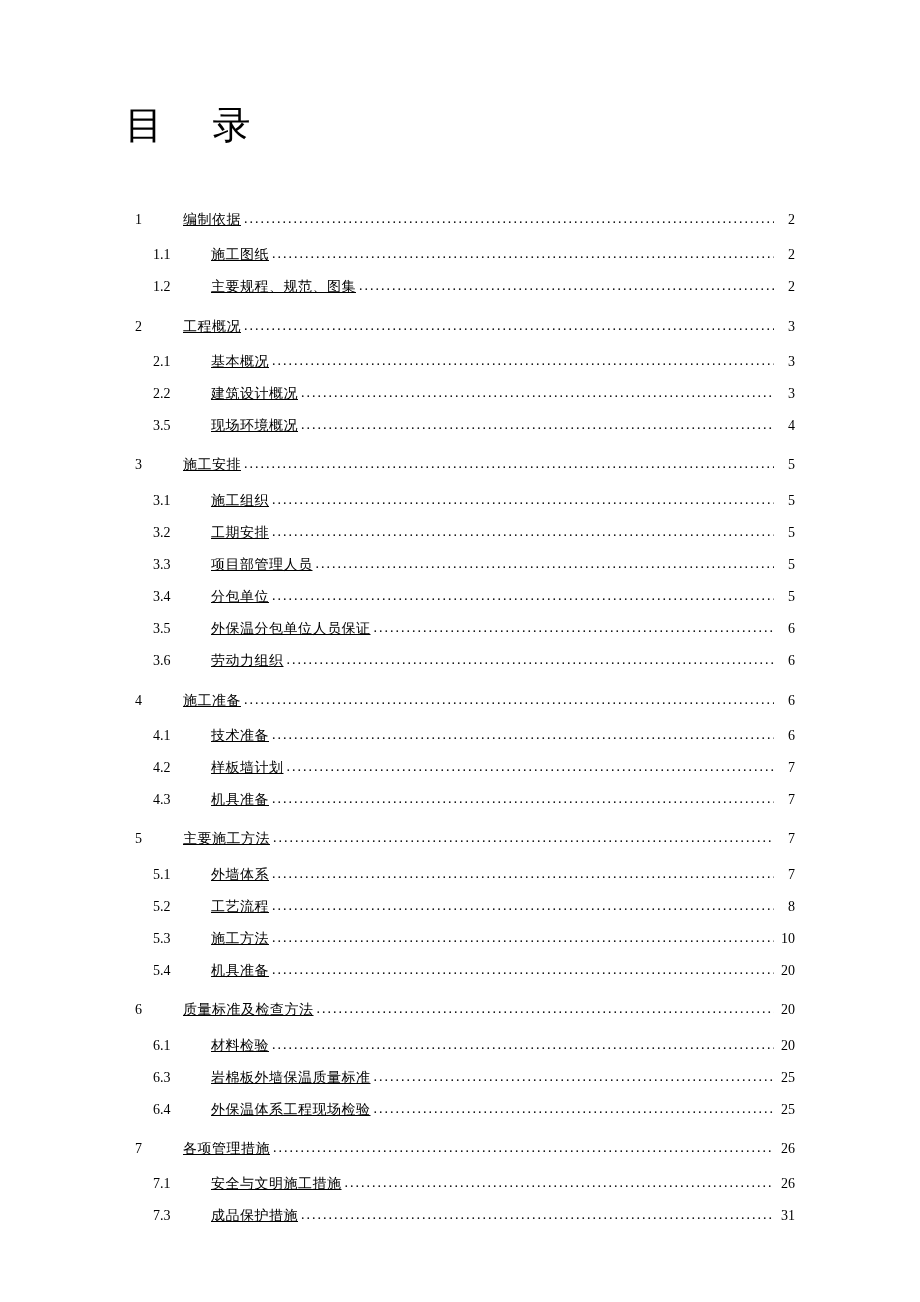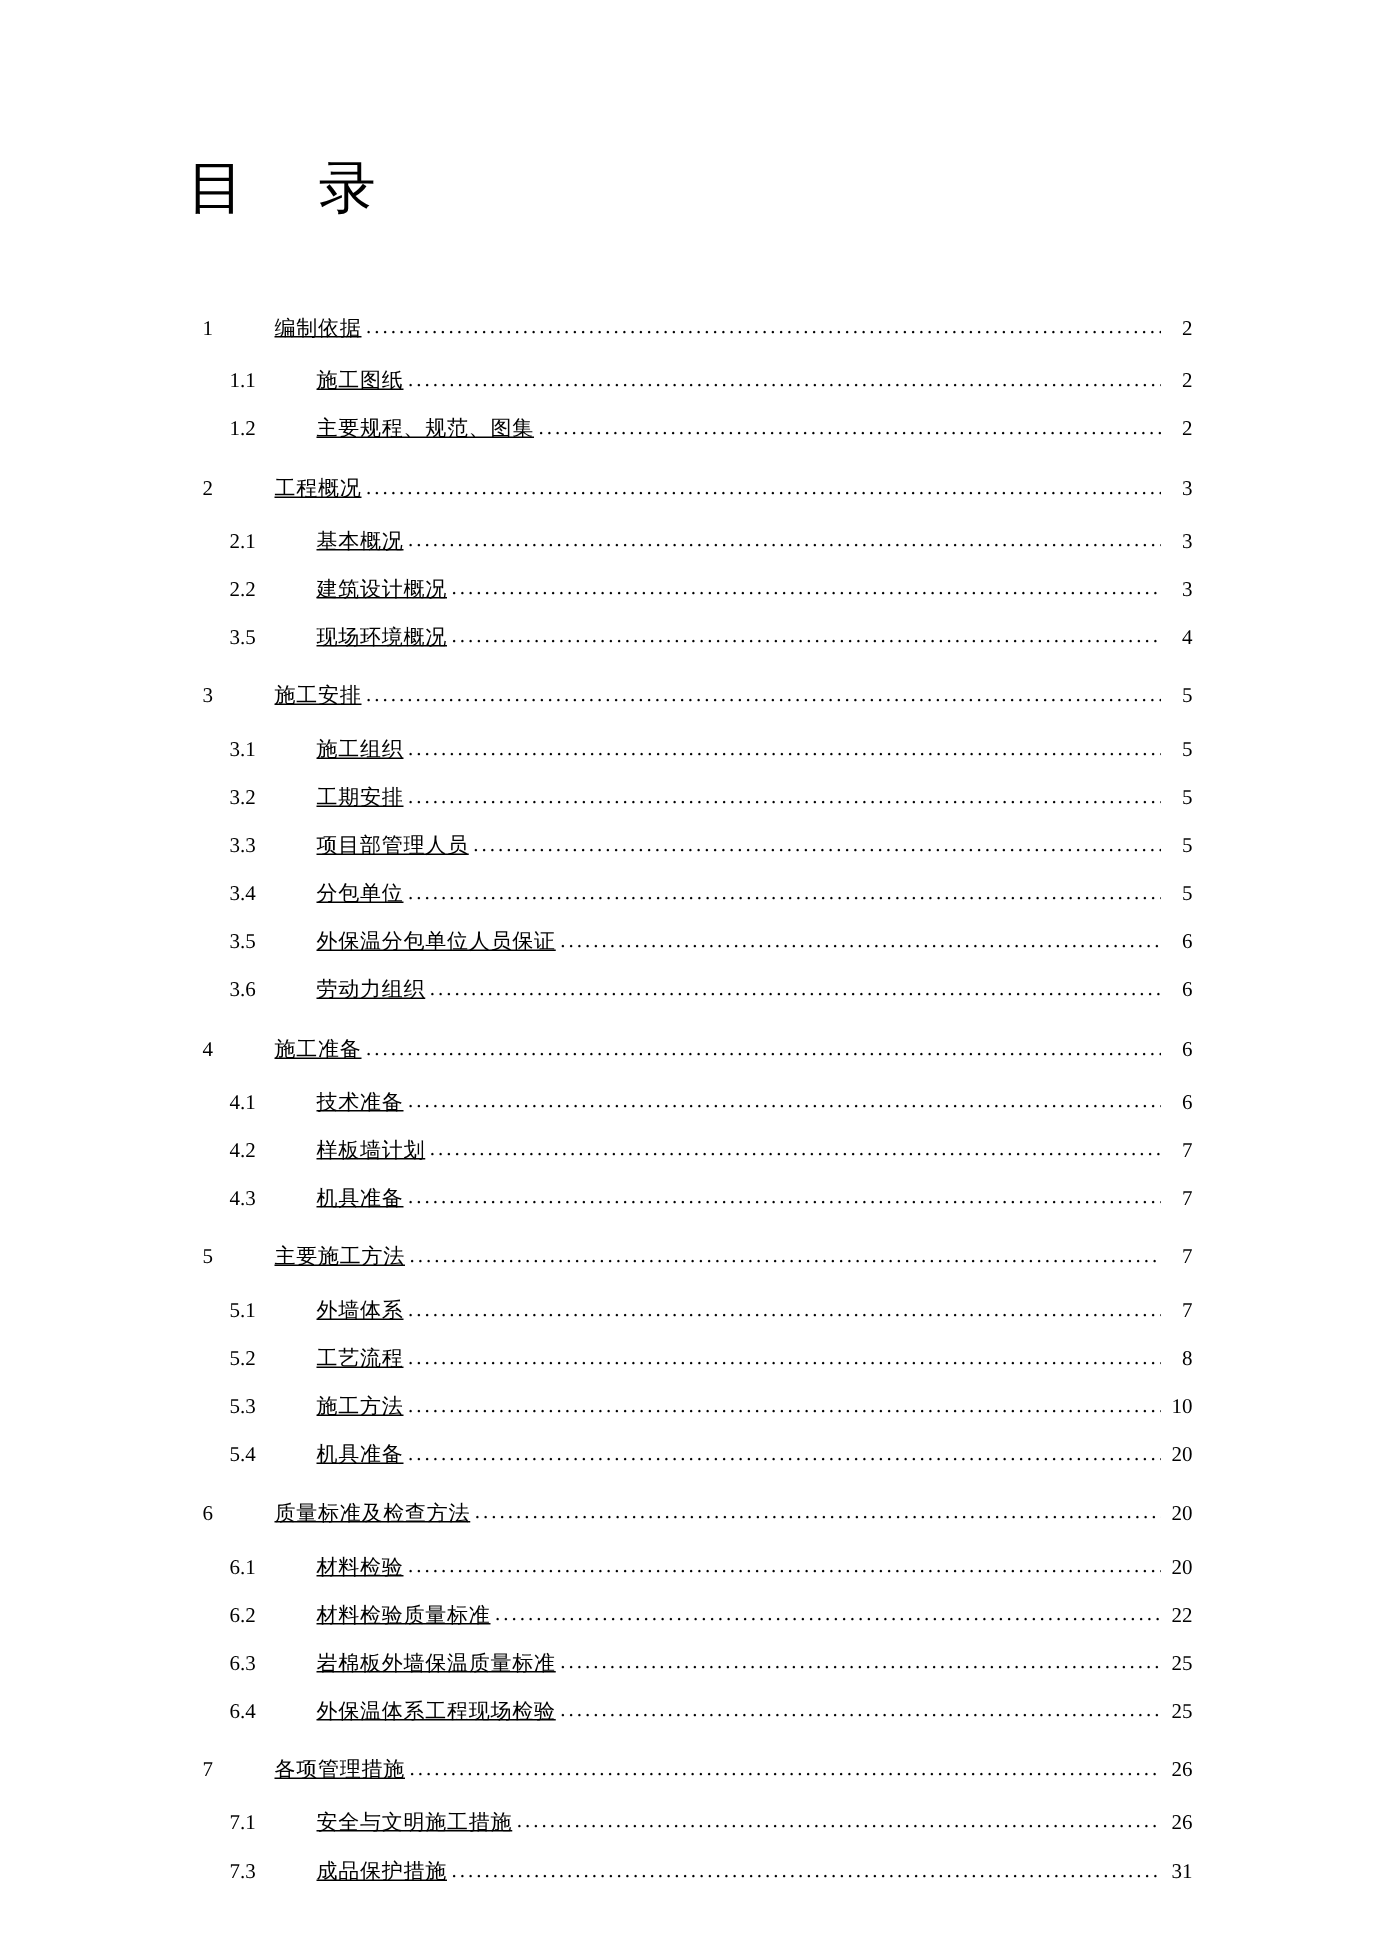--- a/index.html
+++ b/index.html
@@ -228,26 +228,20 @@
       <span class="toc-dots"></span>
       <span class="toc-page">20</span>
     </div>
     <div class="toc-entry level2">
       <span class="toc-num">6.1</span>
       <span class="toc-text">材料检验</span>
       <span class="toc-dots"></span>
       <span class="toc-page">20</span>
     </div>
     <div class="toc-entry level2">
-      <span class="toc-num">6.2</span>
-      <span class="toc-text">材料检验质量标准</span>
-      <span class="toc-dots"></span>
-      <span class="toc-page">22</span>
-    </div>
-    <div class="toc-entry level2">
       <span class="toc-num">6.3</span>
       <span class="toc-text">岩棉板外墙保温质量标准</span>
       <span class="toc-dots"></span>
       <span class="toc-page">25</span>
     </div>
     <div class="toc-entry level2">
       <span class="toc-num">6.4</span>
       <span class="toc-text">外保温体系工程现场检验</span>
       <span class="toc-dots"></span>
       <span class="toc-page">25</span>

